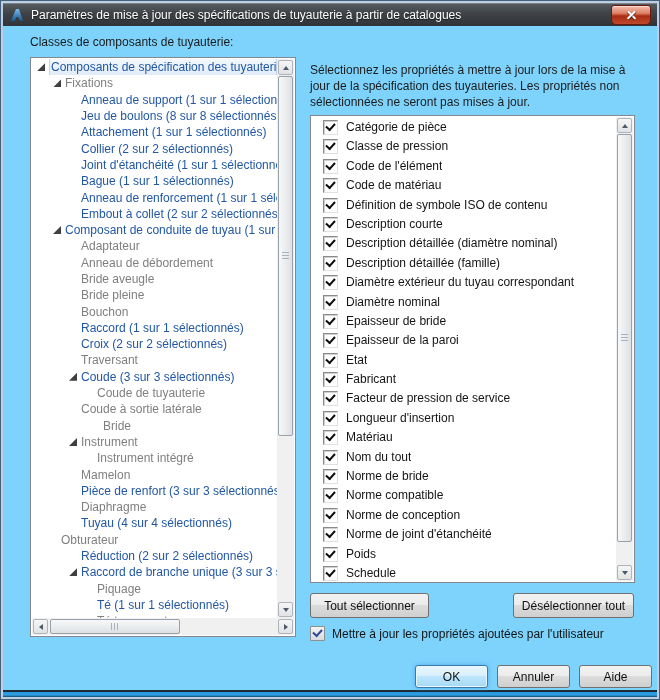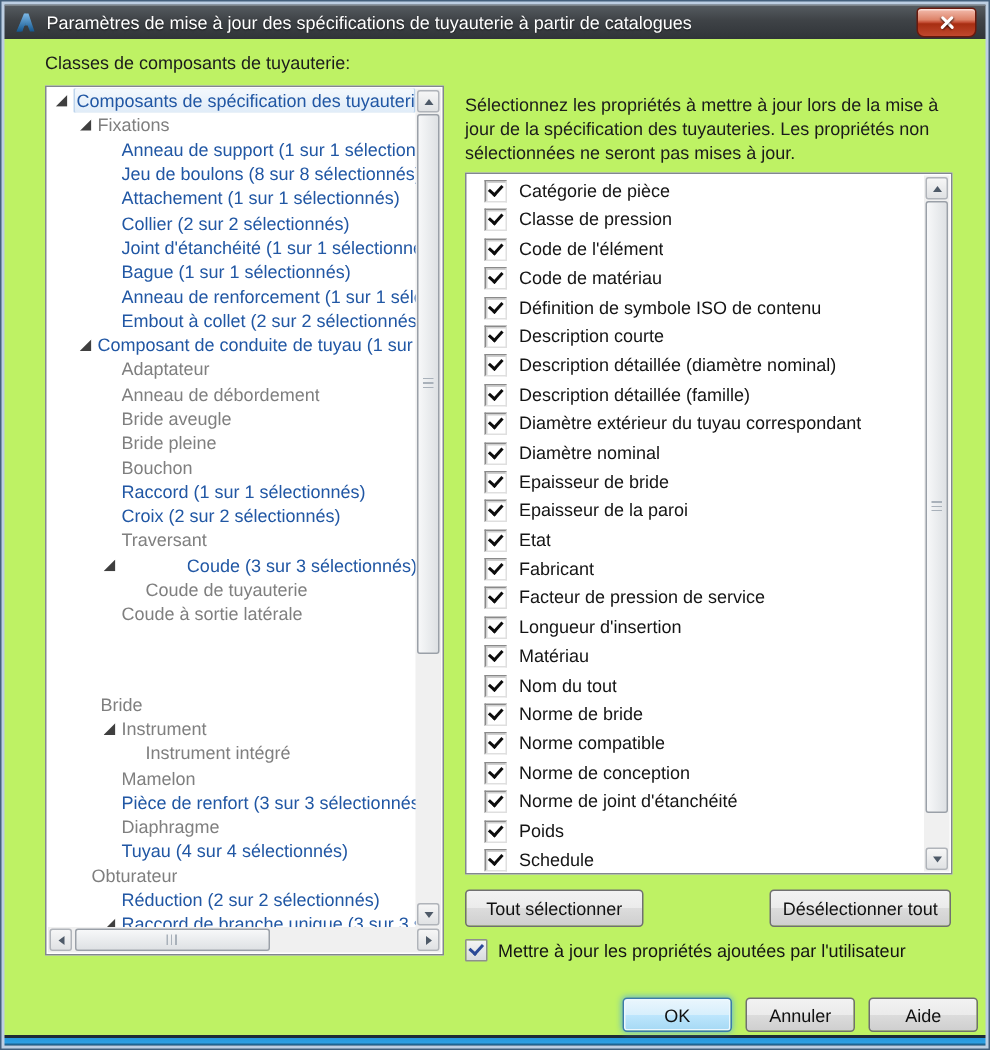--- a/index.html
+++ b/index.html
@@ -6,21 +6,21 @@
   body{width:660px;height:700px;position:relative;font-family:"Liberation Sans",sans-serif;background:#fff;overflow:hidden;}
   .win{position:absolute;inset:0;box-sizing:border-box;border:1px solid #44607c;background:#bdcfe3;padding:2px;display:flex;flex-direction:column;}
   .titlebar{height:23px;flex:0 0 23px;background:linear-gradient(#575d62,#3f4347 45%,#303438);box-shadow:inset 0 1px 0 #7c848a;display:flex;align-items:center;padding-left:6px;position:relative;}
   .appicon{width:16px;height:16px;margin-right:6px;display:inline-flex;}
   .title{color:#fff;font-size:12px;white-space:nowrap;overflow:hidden;text-shadow:0 1px 1px rgba(0,0,0,.6);}
   .closebtn{position:absolute;right:6px;top:2px;width:38px;height:18px;border:1px solid #69190d;border-radius:3px 3px 5px 5px;background:linear-gradient(#f3bdae,#dd8268 40%,#c24b32 50%,#a72e12 55%,#c0482d);box-shadow:inset 0 1px 0 rgba(255,255,255,.5);display:flex;align-items:center;justify-content:center;cursor:pointer;}
   .xg{position:relative;width:11px;height:11px;}
   .xg::before,.xg::after{content:"";position:absolute;left:0px;top:4.5px;width:11px;height:2.4px;background:#fff;border-radius:1px;box-shadow:0 1px 1px rgba(0,0,0,.45);}
   .xg::before{transform:rotate(45deg);}
   .xg::after{transform:rotate(-45deg);}
-  .client{position:relative;flex:1;background:#bef264;}
+  .client{position:relative;flex:1;background:#7dd3fc;}
   .bedge{flex:0 0 7px;height:7px;background:linear-gradient(180deg,#1d2b36 0,#1d2b36 2px,#2598dc 2px,#2e9fe2 5px,#15476b 7px);}
 
   .treelabel{position:absolute;left:27px;top:9px;font-size:12px;color:#1b1b1b;}
   .treebox{position:absolute;left:27px;top:31px;width:266px;height:580px;background:#fff;border:1px solid #828790;box-sizing:border-box;overflow:hidden;}
   .trees{position:absolute;left:0;top:0;right:17px;bottom:17px;overflow:hidden;padding-top:1px;}
   .trow{display:flex;align-items:center;height:16.3px;white-space:nowrap;overflow:hidden;cursor:default;}
   .arwcell{flex:0 0 12px;display:flex;align-items:center;justify-content:flex-start;}
   .arw{width:8px;height:8px;background:#3f3f3f;clip-path:polygon(100% 0,100% 100%,0 100%);}
   .tl{font-size:12px;line-height:16px;overflow:hidden;white-space:nowrap;}
   .tl.blu{color:#2157a4;}
@@ -172,35 +172,35 @@
             <span class="tl blu">Raccord (1 sur 1 sélectionnés)</span>
           </div>
           <div class="trow" style="padding-left: 38px;">
             <span class="arwcell"></span>
             <span class="tl blu">Croix (2 sur 2 sélectionnés)</span>
           </div>
           <div class="trow" style="padding-left: 38px;">
             <span class="arwcell"></span>
             <span class="tl gry">Traversant</span>
           </div>
-          <div class="trow" style="padding-left: 38px; justify-content: space-between;">
+          <div class="trow" style="padding-left: 38px;">
             <span class="arwcell">
               <span class="arw"></span>
             </span>
             <span class="tl blu">Coude (3 sur 3 sélectionnés)</span>
           </div>
           <div class="trow" style="padding-left: 54px;">
             <span class="arwcell"></span>
             <span class="tl gry">Coude de tuyauterie</span>
           </div>
           <div class="trow" style="padding-left: 38px;">
             <span class="arwcell"></span>
             <span class="tl gry">Coude à sortie latérale</span>
           </div>
-          <div class="trow" style="padding-left: 24px; margin-top: 44px;">
+          <div class="trow" style="padding-left: 60px;">
             <span class="arwcell"></span>
             <span class="tl gry">Bride</span>
           </div>
           <div class="trow" style="padding-left: 38px;">
             <span class="arwcell">
               <span class="arw"></span>
             </span>
             <span class="tl gry">Instrument</span>
           </div>
           <div class="trow" style="padding-left: 54px;">

